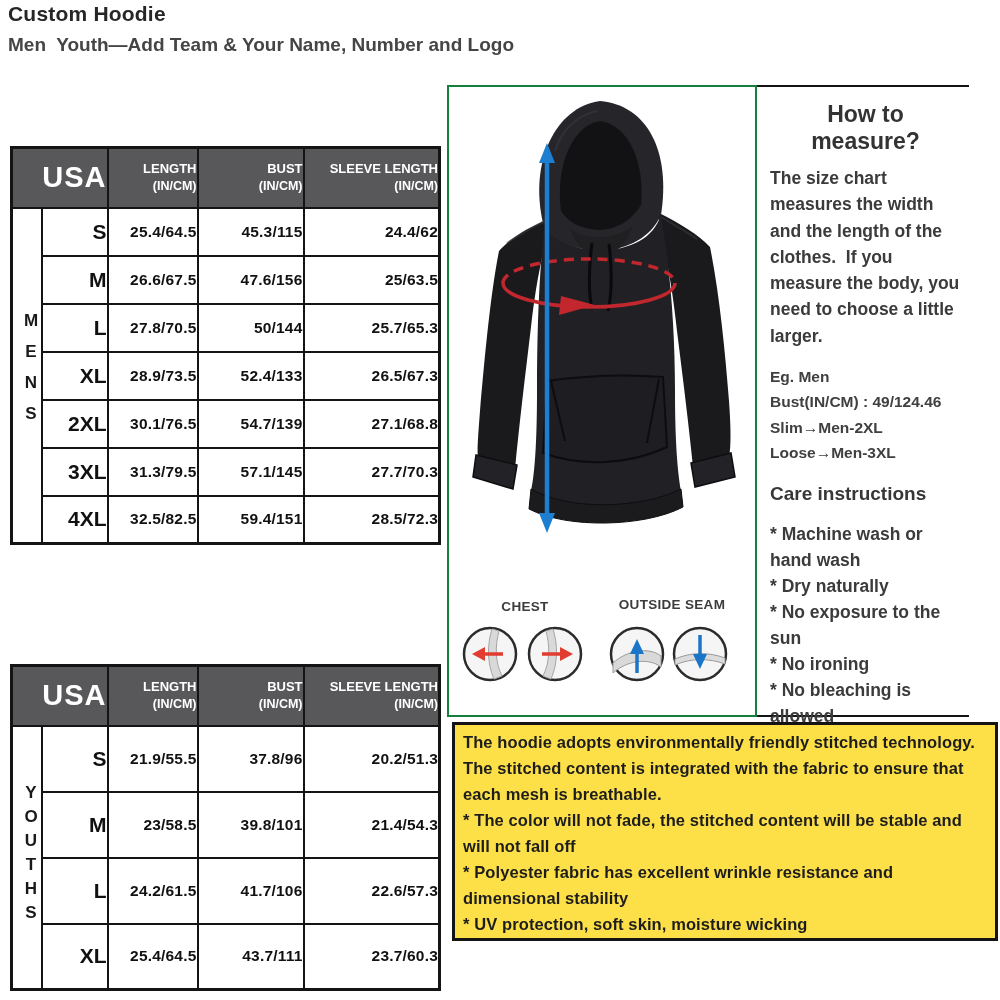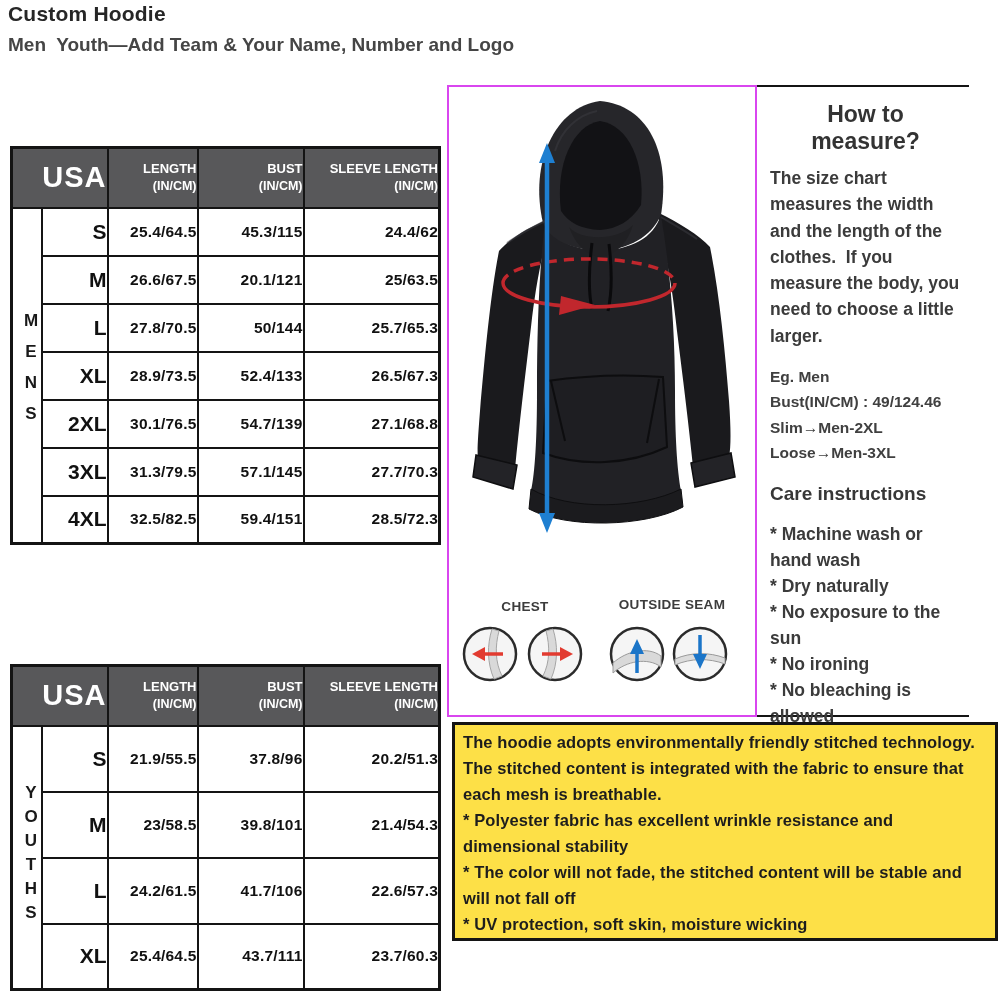--- a/index.html
+++ b/index.html
@@ -23,21 +23,21 @@
   #youth-table{left:10px;top:664px;width:428px;}
   #youth-table tr.body{height:66px;}
   .cell-size{font-size:21px;font-weight:700;}
   .cell-val{font-size:15.5px;font-weight:700;letter-spacing:.2px;}
   .vtext{writing-mode:vertical-lr;text-orientation:upright;font-weight:700;font-size:17px;color:#191919;display:inline-block;}
   .mens-v{letter-spacing:12px;}
   .youth-v{letter-spacing:5px;}
 
   
   .hoodie-panel{position:absolute;left:447px;top:85px;width:310px;height:632px;
-                border:2px solid #d946ef;box-sizing:border-box;background:#fff;}
+                border:2px solid #15803d;box-sizing:border-box;background:#fff;}
   .hoodie-svg{position:absolute;left:0px;top:4px;}
   .measure-label{position:absolute;font-size:13.5px;font-weight:700;color:#3c3c3c;letter-spacing:.3px;text-align:center;}
   #chest-label{left:28px;top:512px;width:96px;}
   #seam-label{left:158px;top:510px;width:130px;}
   .micon{position:absolute;width:58px;height:58px;}
   #mi1{left:12px;top:538px;} #mi2{left:77px;top:538px;} #mi3{left:159px;top:538px;} #mi4{left:222px;top:538px;}
 
   
   .right-col{position:absolute;left:757px;top:85px;width:212px;height:632px;
              border-top:2px solid #141414;border-bottom:2px solid #141414;
@@ -88,21 +88,21 @@
     <tr class="body">
       <td rowspan="7"><span class="vtext mens-v">MENS</span></td>
       <td class="cell-size">S</td>
       <td class="cell-val">25.4/64.5</td>
       <td class="cell-val">45.3/115</td>
       <td class="cell-val">24.4/62</td>
     </tr>
     <tr class="body">
       <td class="cell-size">M</td>
       <td class="cell-val">26.6/67.5</td>
-      <td class="cell-val">20.1/121</td>
+      <td class="cell-val">47.6/156</td>
       <td class="cell-val">25/63.5</td>
     </tr>
     <tr class="body">
       <td class="cell-size">L</td>
       <td class="cell-val">27.8/70.5</td>
       <td class="cell-val">50/144</td>
       <td class="cell-val">25.7/65.3</td>
     </tr>
     <tr class="body">
       <td class="cell-size">XL</td>
@@ -260,18 +260,18 @@
     <div class="care-heading">Care instructions</div>
     <div class="care-item">* Machine wash or hand wash</div>
     <div class="care-item">* Dry naturally</div>
     <div class="care-item">* No exposure to the sun</div>
     <div class="care-item">* No ironing</div>
     <div class="care-item">* No bleaching is allowed</div>
   </div>
 
   <div class="desc-box">
     <div class="desc-line">The hoodie adopts environmentally friendly stitched technology. The stitched content is integrated with the fabric to ensure that each mesh is breathable.</div>
+    <div class="desc-line">* The color will not fade, the stitched content will be stable and will not fall off</div>
     <div class="desc-line">* Polyester fabric has excellent wrinkle resistance and dimensional stability</div>
-    <div class="desc-line">* The color will not fade, the stitched content will be stable and will not fall off</div>
     <div class="desc-line">* UV protection, soft skin, moisture wicking</div>
   </div>
 
 </div>
 
 </body></html>

